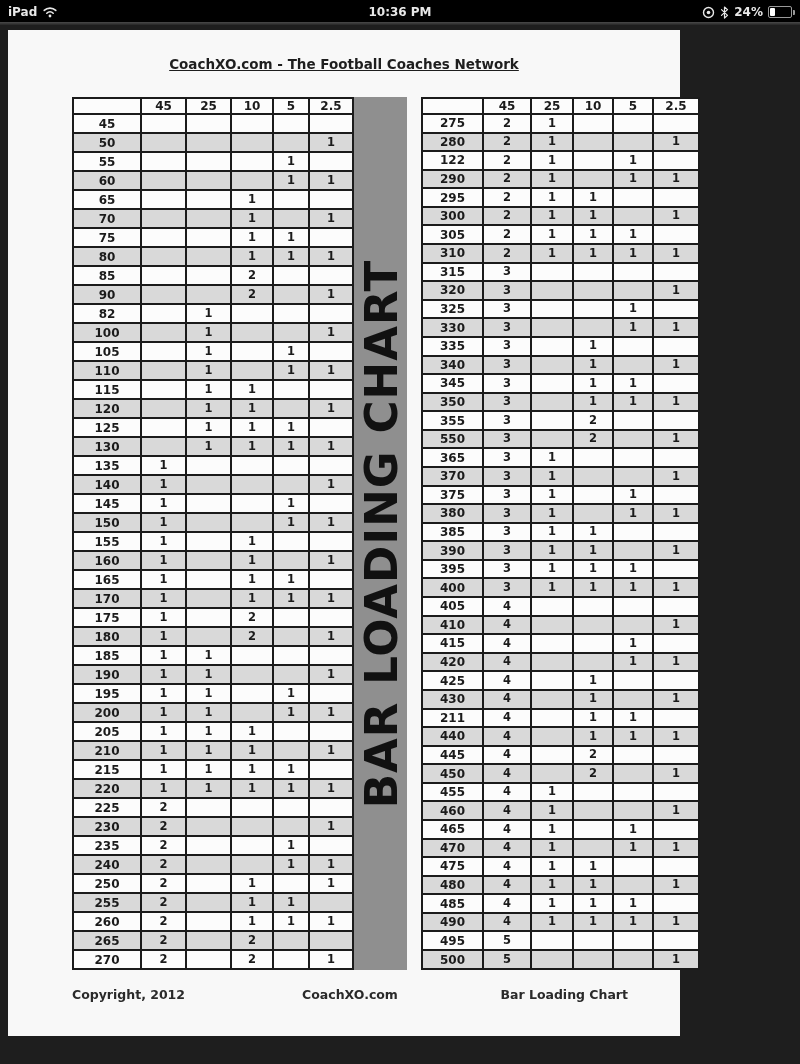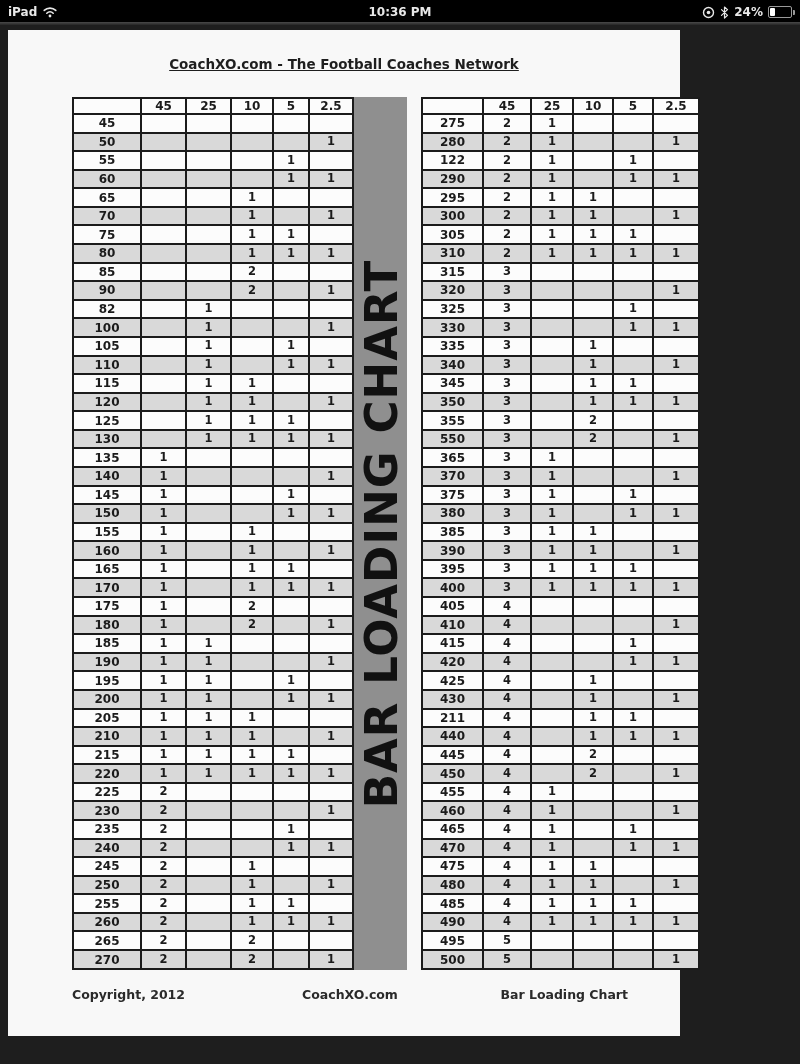--- a/index.html
+++ b/index.html
@@ -417,28 +417,20 @@
           </tr>
           <tr>
             <td class="wcol">240</td>
             <td>2</td>
             <td></td>
             <td></td>
             <td>1</td>
             <td>1</td>
           </tr>
           <tr>
-            <td class="wcol">245</td>
-            <td>2</td>
-            <td></td>
-            <td>1</td>
-            <td></td>
-            <td></td>
-          </tr>
-          <tr>
             <td class="wcol">250</td>
             <td>2</td>
             <td></td>
             <td>1</td>
             <td></td>
             <td>1</td>
           </tr>
           <tr>
             <td class="wcol">255</td>
             <td>2</td>

